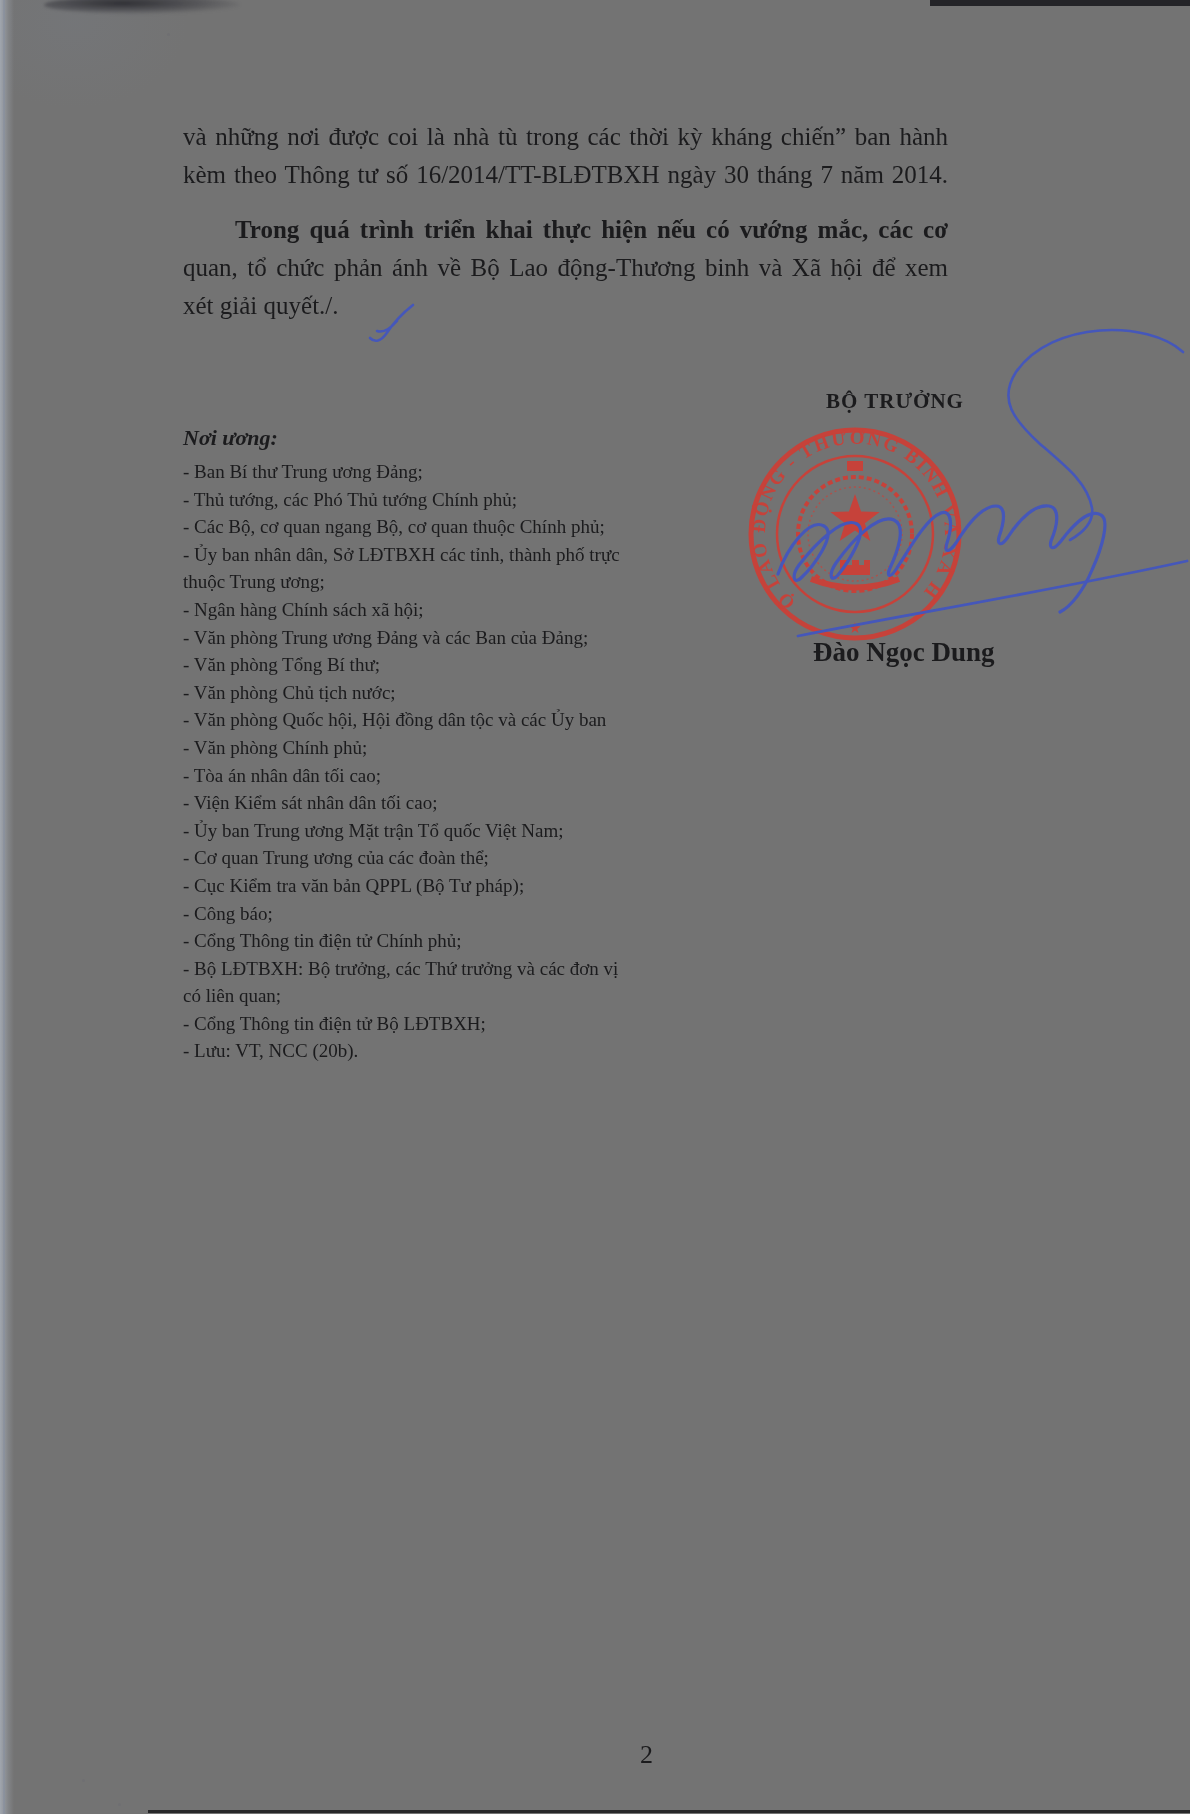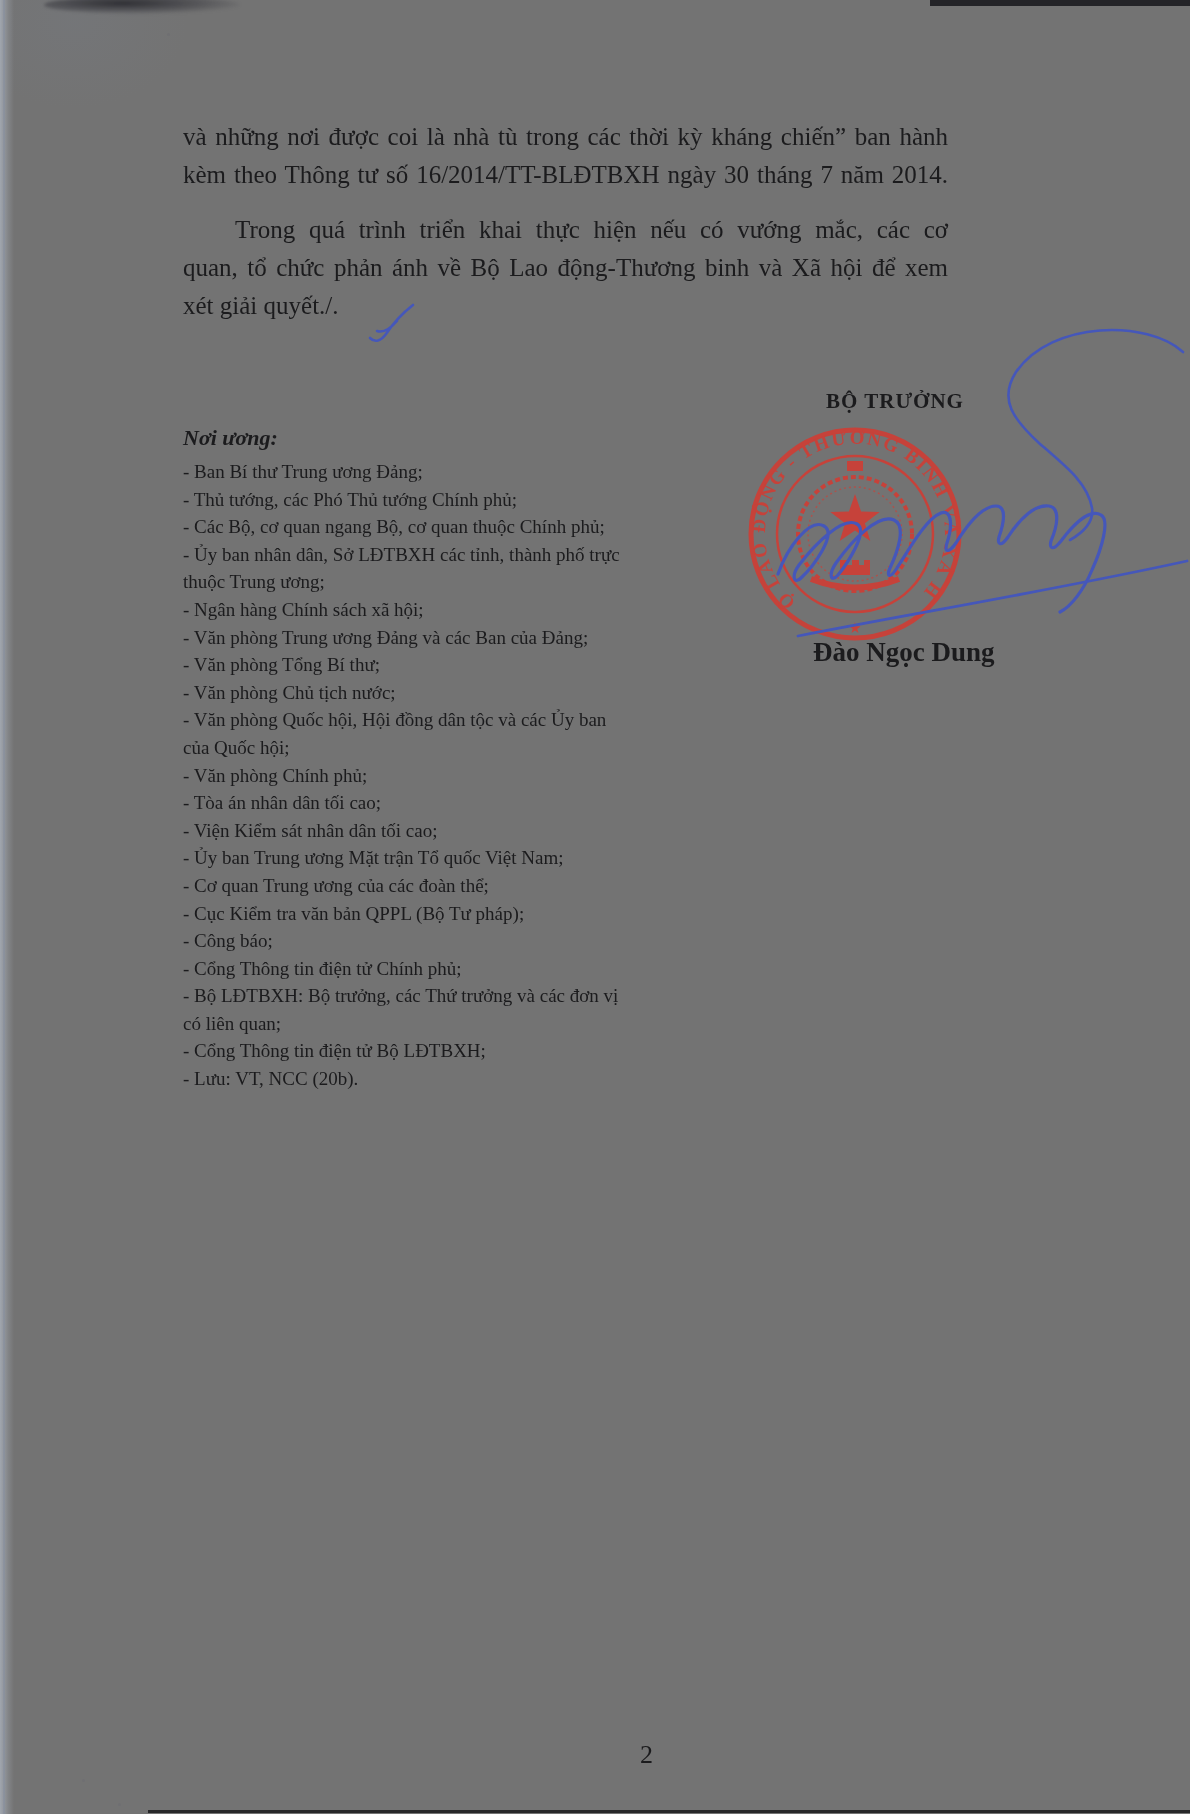--- a/index.html
+++ b/index.html
@@ -6,21 +6,21 @@
   .page{
     position:relative;width:1190px;height:1814px;margin:0 auto;
     background:#737373;overflow:hidden;
     font-family:"Liberation Serif","DejaVu Serif",serif;color:#1b1b1d;
   }
   
   .body-text{position:absolute;left:183px;top:118px;width:765px;font-size:25px;line-height:38px;}
   .paragraph{margin:0 0 17px 0;}
   .bline{text-align:justify;text-align-last:justify;}
   .bline.last{text-align-last:left;}
-  .bline.indent{padding-left:52px;}
+  .bline.indent{padding-left:52px;font-weight:bold;}
   
   .recipients{position:absolute;left:183px;top:424px;}
   .recipients-header{font-weight:bold;font-style:italic;font-size:22px;line-height:28px;margin-bottom:6px;}
   .recipient-line{font-size:19px;line-height:27.6px;white-space:nowrap;}
   
   .sig-title{position:absolute;left:826px;top:389px;font-size:21px;font-weight:bold;letter-spacing:1px;z-index:3;white-space:nowrap;}
   .seal{position:absolute;left:745px;top:424px;width:220px;height:220px;z-index:2;opacity:.92;}
   .signer-name{position:absolute;left:813px;top:637px;font-size:27px;font-weight:bold;z-index:3;white-space:nowrap;}
   .signature-svg{position:absolute;left:0;top:0;width:1190px;height:1814px;z-index:4;pointer-events:none;}
   .page-number{position:absolute;left:640px;top:1740px;font-size:26px;z-index:1;}
@@ -117,21 +117,20 @@
         <div class="recipient-line">- Ban Bí thư Trung ương Đảng;</div>
         <div class="recipient-line">- Thủ tướng, các Phó Thủ tướng Chính phủ;</div>
         <div class="recipient-line">- Các Bộ, cơ quan ngang Bộ, cơ quan thuộc Chính phủ;</div>
         <div class="recipient-line">- Ủy ban nhân dân, Sở LĐTBXH các tỉnh, thành phố trực</div>
         <div class="recipient-line">thuộc Trung ương;</div>
         <div class="recipient-line">- Ngân hàng Chính sách xã hội;</div>
         <div class="recipient-line">- Văn phòng Trung ương Đảng và các Ban của Đảng;</div>
         <div class="recipient-line">- Văn phòng Tổng Bí thư;</div>
         <div class="recipient-line">- Văn phòng Chủ tịch nước;</div>
         <div class="recipient-line">- Văn phòng Quốc hội, Hội đồng dân tộc và các Ủy ban</div>
-        <div class="recipient-line">của Quốc hội;</div>
         <div class="recipient-line">- Văn phòng Chính phủ;</div>
         <div class="recipient-line">- Tòa án nhân dân tối cao;</div>
         <div class="recipient-line">- Viện Kiểm sát nhân dân tối cao;</div>
         <div class="recipient-line">- Ủy ban Trung ương Mặt trận Tổ quốc Việt Nam;</div>
         <div class="recipient-line">- Cơ quan Trung ương của các đoàn thể;</div>
         <div class="recipient-line">- Cục Kiểm tra văn bản QPPL (Bộ Tư pháp);</div>
         <div class="recipient-line">- Công báo;</div>
         <div class="recipient-line">- Cổng Thông tin điện tử Chính phủ;</div>
         <div class="recipient-line">- Bộ LĐTBXH: Bộ trưởng, các Thứ trưởng và các đơn vị</div>
         <div class="recipient-line">có liên quan;</div>

